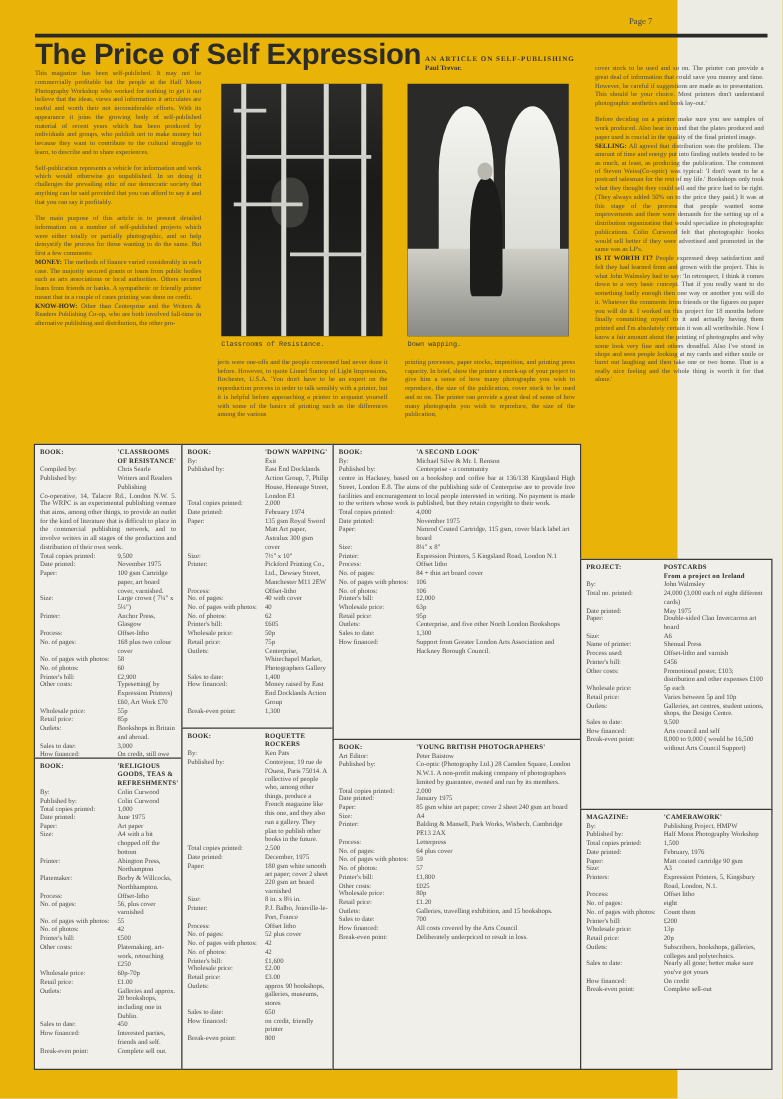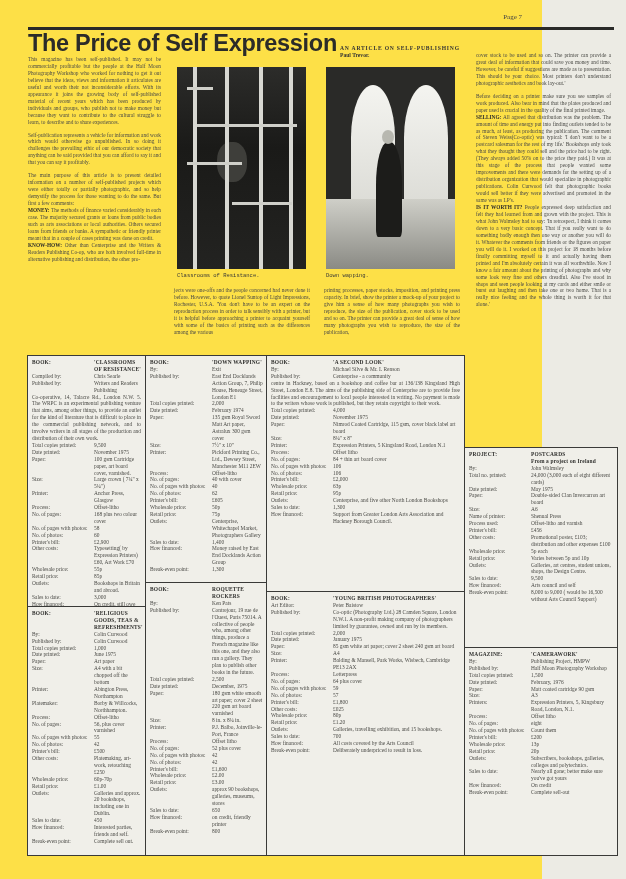--- a/index.html
+++ b/index.html
@@ -1,18 +1,18 @@
 <!DOCTYPE html>
 <html><head>
 <meta charset="utf-8">
 <style>
   * { box-sizing: border-box; margin: 0; padding: 0; }
   html, body { width: 626px; height: 879px; background: #ecebe4; overflow: hidden; }
   body { position: relative; font-family: "Liberation Serif", serif; color: #3a3a36; }
-  .page { position: absolute; left: 0; top: 0; width: 542px; height: 879px; background: #fde047; }
+  .page { position: absolute; left: 0; top: 0; width: 542px; height: 879px; background: #eab308; }
   .page-num { position: absolute; right: 20px; top: 13px; font-size: 7px; color: #444; }
   .rule { position: absolute; left: 28px; top: 27px; width: 586px; height: 3px; background: #2a2a28; }
   .title { position: absolute; left: 28px; top: 30px; font-family: "Liberation Sans", sans-serif; font-weight: bold; font-size: 23.5px; letter-spacing: -0.3px; color: #2b2b29; line-height: 26px; }
   .kicker { position: absolute; left: 340px; top: 45px; font-size: 5.6px; font-weight: bold; letter-spacing: 0.8px; color: #333; }
   .byline { position: absolute; left: 340px; top: 52px; font-size: 5.6px; font-weight: bold; color: #333; }
 
   .col { position: absolute; font-size: 5.3px; line-height: 6.95px; text-align: justify; color: #4a4a46; }
   .col p { margin-bottom: 6px; }
   .col b { color: #2c2c2a; }
   .c1 { left: 28px; top: 56px; width: 133px; }

